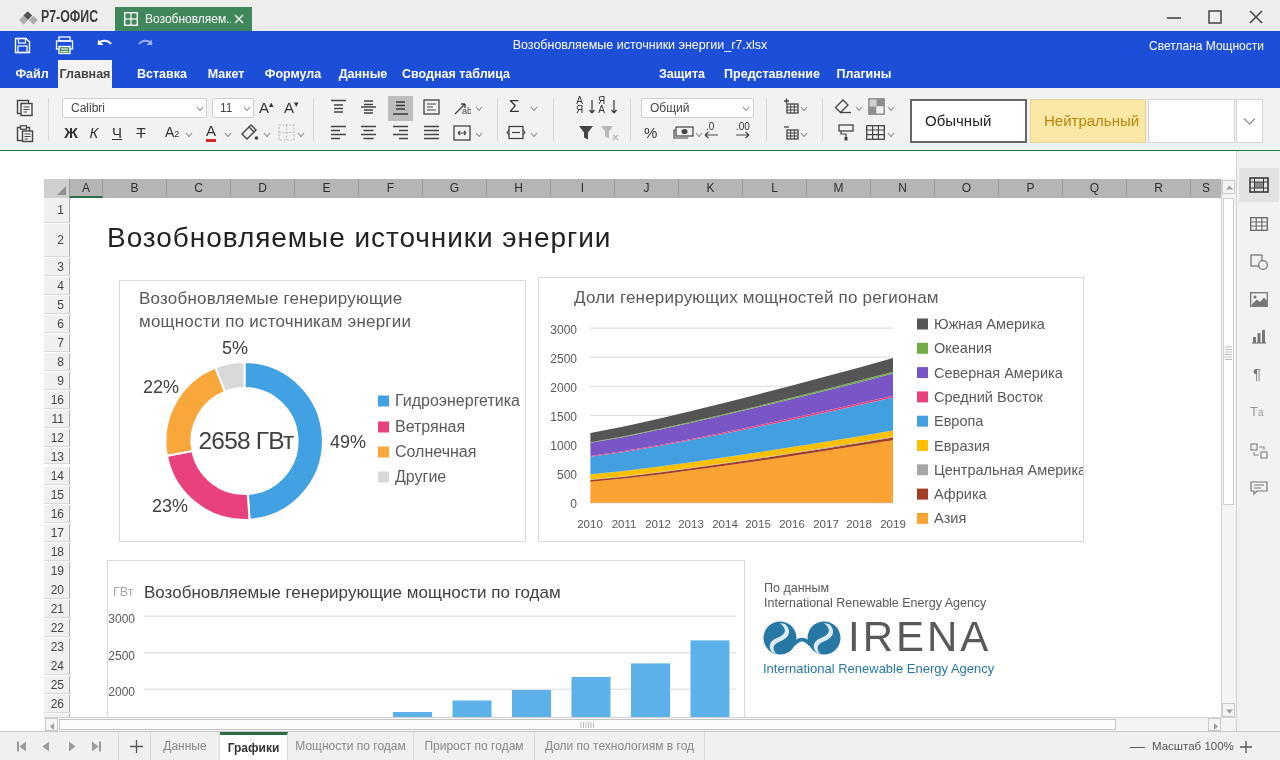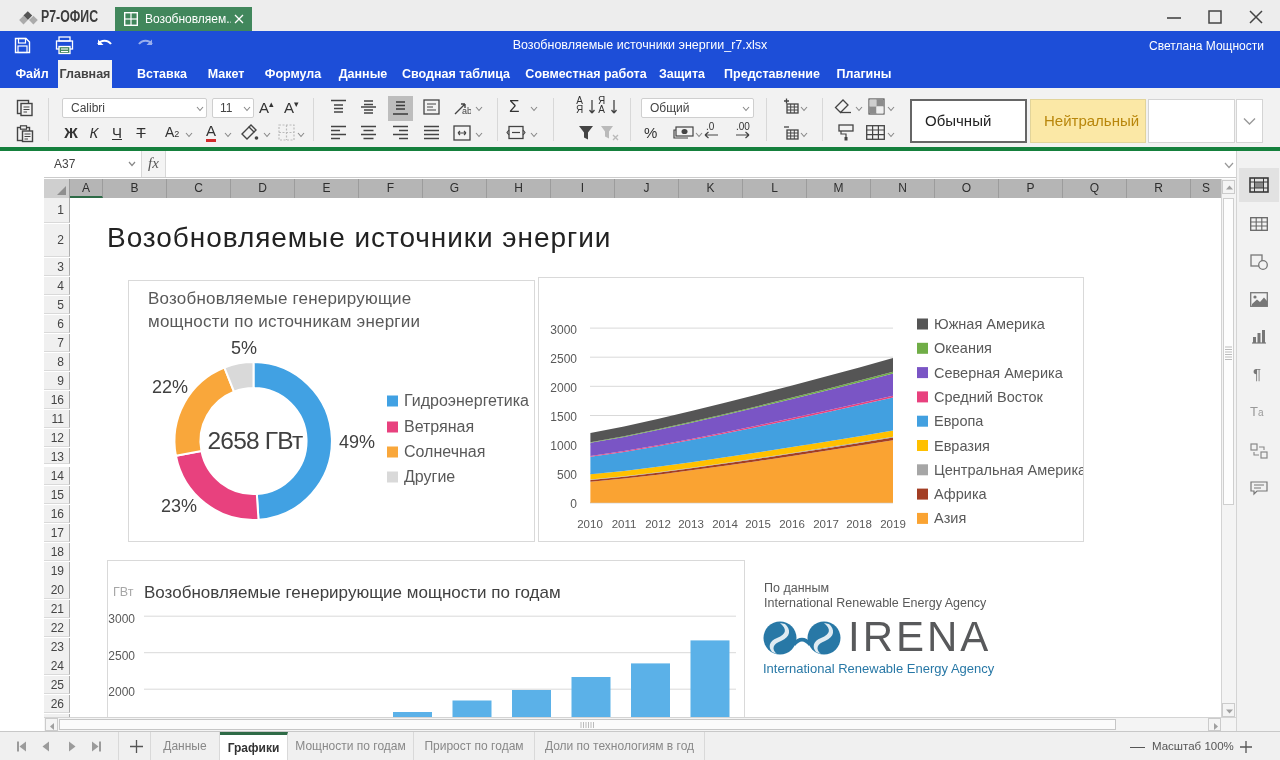--- a/index.html
+++ b/index.html
@@ -5,21 +5,21 @@
 html,body{width:1280px;height:760px;overflow:hidden;font-family:"Liberation Sans",sans-serif}
 .abs{position:absolute}
 #app{position:relative;width:1280px;height:760px;background:#fff}
 
 #titlebar{position:absolute;left:0;top:0;width:1280px;height:31px;background:#EDEDED}
 #doctab{position:absolute;left:115px;top:7px;width:137px;height:24px;background:#41875C;color:#fff;font-size:12px}
 
 #ghead{position:absolute;left:0;top:31px;width:1280px;height:57px;background:#1d4ed8}
 .menu{position:absolute;top:29px;height:28px;color:#fff;font-size:12.5px;font-weight:700;line-height:28px;text-align:center}
 
-#ribbon{position:absolute;left:0;top:88px;width:1280px;height:63px;background:#F2F2F2;border-bottom:4px solid #15803d}
+#ribbon{position:absolute;left:0;top:88px;width:1280px;height:63px;background:#F2F2F2;border-bottom:1px solid #15803d}
 .sep{position:absolute;top:10px;width:1px;height:43px;background:#D8D8D8}
 .inbox{position:absolute;background:#fff;border:1px solid #CFCFCF;border-radius:2px;font-size:12px;color:#444}
 .chev{position:absolute;width:8px;height:8px}
 
 #fbar{position:absolute;left:44px;top:151px;width:1192px;height:27px;background:#fff;border-bottom:1px solid #CBCBCB}
 
 #lside{position:absolute;left:0;top:151px;width:44px;height:580px;background:#F2F2F2;border-right:1px solid #D4D4D4}
 #rside{position:absolute;left:1236px;top:151px;width:44px;height:580px;background:#F2F2F2;border-left:1px solid #D4D4D4}
 
 #sheet{position:absolute;left:44px;top:178px;width:1192px;height:553px;background:#fff;overflow:hidden}
@@ -88,21 +88,20 @@
     <div class="abs" style="left:0;top:7px;width:1280px;text-align:center;color:#fff;font-size:12.5px">Возобновляемые источники энергии_r7.xlsx</div>
     <div class="abs" style="right:16px;top:8px;color:#fff;font-size:12px">Светлана Мощности</div>
 
     <div class="menu" style="left:6px;width:52px">Файл</div>
     <div class="menu" style="left:58px;width:54px;background:#F2F2F2;color:#444">Главная</div>
     <div class="menu" style="left:128px;width:68px">Вставка</div>
     <div class="menu" style="left:196px;width:60px">Макет</div>
     <div class="menu" style="left:256px;width:74px">Формула</div>
     <div class="menu" style="left:330px;width:66px">Данные</div>
     <div class="menu" style="left:396px;width:120px">Сводная таблица</div>
-    <div class="menu" style="left:516px;width:140px">Совместная работа</div>
     <div class="menu" style="left:656px;width:52px">Защита</div>
     <div class="menu" style="left:716px;width:112px">Представление</div>
     <div class="menu" style="left:836px;width:56px">Плагины</div>
     <svg class="abs" style="left:1206px;top:64px" width="20" height="20" viewBox="0 0 20 20">
       <path d="M2 6 V16 H18 V6 M2 6 V4 H8 L10 6 H18" fill="none" stroke="#fff" stroke-width="1.4"></path>
       <path d="M10 11 H15 M13 8.5 L15.5 11 L13 13.5" fill="none" stroke="#fff" stroke-width="1.4"></path>
     </svg>
     <svg class="abs" style="left:1246px;top:66px" width="18" height="14" viewBox="0 0 18 14">
       <path d="M1 1.5 H17 M1 7 H17 M1 12.5 H17" stroke="#fff" stroke-width="1.8"></path>
     </svg>
@@ -309,30 +308,20 @@
 
     <div class="abs" style="left:1030px;top:11px;width:116px;height:44px;background:#FBE8A6;border:1px solid #E2D49A;font-size:15px;color:#B8860B;line-height:42px;padding-left:13px">Нейтральный</div>
     <div class="abs" style="left:910px;top:11px;width:117px;height:44px;background:#fff;border:2px solid #666;font-size:15px;color:#222;line-height:40px;padding-left:13px">Обычный</div>
     <div class="abs" style="left:1148px;top:11px;width:87px;height:44px;background:#fff;border:1px solid #D4D4D4"></div>
     <div class="abs" style="left:1236px;top:11px;width:27px;height:44px;background:#fff;border:1px solid #D4D4D4"></div>
     <svg class="abs" style="left:1243px;top:29px" width="13" height="9" viewBox="0 0 13 9">
         <path d="M1 1.5 L6.5 7 L12 1.5" fill="none" stroke="#999" stroke-width="1.4"></path>
       </svg>
   </div>
 
-  <div id="fbar">
-    <div class="abs" style="left:0;top:0;width:98px;height:26px;border-right:1px solid #D8D8D8;font-size:12px;color:#444;line-height:26px;padding-left:10px">A37</div>
-    <svg class="abs" style="left:84px;top:10px" width="8" height="6" viewBox="0 0 8 6">
-        <path d="M1 1 L4 4.5 L7 1" fill="none" stroke="#888" stroke-width="1.2"></path>
-      </svg>
-    <div class="abs" style="left:98px;top:0;width:24px;height:26px;background:#F4F4F4;border-right:1px solid #D8D8D8;font-family:'Liberation Serif',serif;font-style:italic;font-size:15px;color:#555;text-align:center;line-height:25px">fx</div>
-    <svg class="abs" style="left:1180px;top:11px" width="10" height="7" viewBox="0 0 10 7">
-        <path d="M1 1 L5 5.5 L9 1" fill="none" stroke="#999" stroke-width="1.2"></path>
-      </svg>
-  </div>
 
   <div id="rside">
     <div class="abs" style="left:2px;top:17px;width:40px;height:34px;background:#E2E2E2"></div>
     <svg class="abs" style="left:12px;top:26px" width="20" height="16" viewBox="0 0 20 16">
       <rect x="1" y="1" width="18" height="14" fill="none" stroke="#3A3A3A" stroke-width="1.6"></rect>
       <rect x="5.5" y="5" width="9" height="6" fill="#8A8A8A"></rect>
       <path d="M5.5 1 V15 M14.5 1 V15 M1 5 H19 M1 11 H19" stroke="#3A3A3A" stroke-width="1"></path>
     </svg>
     <svg class="abs" style="left:13px;top:66px" width="18" height="14" viewBox="0 0 18 14">
       <rect x="0.7" y="0.7" width="16.6" height="12.6" fill="none" stroke="#666" stroke-width="1.3"></rect>
@@ -419,21 +408,21 @@
       <div class="rh" style="top:460px;height:32px;line-height:18px">23</div>
       <div class="rh" style="top:479px;height:18px;line-height:18px">24</div>
       <div class="rh" style="top:498px;height:18px;line-height:18px">25</div>
       <div class="rh" style="top:517px;height:18px;line-height:18px">26</div>
       <div class="rh" style="top:536px;height:18px;line-height:18px">27</div>
     </div>
 
     <div id="canvas" style="position:absolute;left:26px;top:20px;width:1151px;height:520px;background:#fff;overflow:hidden">
       <div class="abs" style="left:37px;top:24px;font-size:28px;letter-spacing:0.95px;color:#222">Возобновляемые источники энергии</div>
 
-      <div class="chartbox" style="left:58px;top:82px;width:407px;height:262px">
+      <div class="chartbox" style="left:49px;top:82px;width:407px;height:262px">
         <div class="ctitle" style="position:absolute;left:19px;top:6px;line-height:23px">Возобновляемые генерирующие<br>мощности по источникам энергии</div>
         <svg class="abs" style="left:0;top:0" width="405" height="260" viewBox="0 0 405 260">
           <g transform="translate(-112,-281)">
             <path fill="#41A1E3" stroke="#fff" stroke-width="2" d="M236.5 362.0 A79.0 79.0 0 0 1 241.5 519.8 L239.8 493.9 A53.0 53.0 0 0 0 236.5 388.0 Z"></path>
             <path fill="#E8417E" stroke="#fff" stroke-width="2" d="M241.5 519.8 A79.0 79.0 0 0 1 158.9 455.8 L184.4 450.9 A53.0 53.0 0 0 0 239.8 493.9 Z"></path>
             <path fill="#F9A73B" stroke="#fff" stroke-width="2" d="M158.9 455.8 A79.0 79.0 0 0 1 207.4 367.5 L217.0 391.7 A53.0 53.0 0 0 0 184.4 450.9 Z"></path>
             <path fill="#D9D9D9" stroke="#fff" stroke-width="2" d="M207.4 367.5 A79.0 79.0 0 0 1 236.5 362.0 L236.5 388.0 A53.0 53.0 0 0 0 217.0 391.7 Z"></path>
             <text x="227" y="354" font-size="18" fill="#404040" text-anchor="middle">5%</text>
             <text x="153" y="393" font-size="18" fill="#404040" text-anchor="middle">22%</text>
             <text x="162" y="512" font-size="18" fill="#404040" text-anchor="middle">23%</text>
@@ -445,20 +434,21 @@
               <text x="387" y="432" font-size="16" fill="#595959">Ветряная</text>
             <rect x="370" y="446.5" width="11" height="11" fill="#F9A73B"></rect>
               <text x="387" y="457" font-size="16" fill="#595959">Солнечная</text>
             <rect x="370" y="471.5" width="11" height="11" fill="#D9D9D9"></rect>
               <text x="387" y="482" font-size="16" fill="#595959">Другие</text>
           </g>
         </svg>
       </div>
 
       <div class="chartbox" style="left:468px;top:79px;width:546px;height:265px">
+        <div class="ctitle" style="position:absolute;left:35px;top:10px;font-size:17px">Доли генерирующих мощностей по регионам</div>
         <svg class="abs" style="left:0;top:0" width="544" height="263" viewBox="0 0 544 263">
           <g transform="translate(-539,-278)">
             <g stroke="#D9D9D9" stroke-width="1">
               <line x1="590" y1="328.1" x2="893" y2="328.1"></line>
                 <line x1="590" y1="357.2" x2="893" y2="357.2"></line>
               <line x1="590" y1="386.3" x2="893" y2="386.3"></line>
                 <line x1="590" y1="415.5" x2="893" y2="415.5"></line>
               <line x1="590" y1="444.6" x2="893" y2="444.6"></line>
                 <line x1="590" y1="473.7" x2="893" y2="473.7"></line>
             </g>

